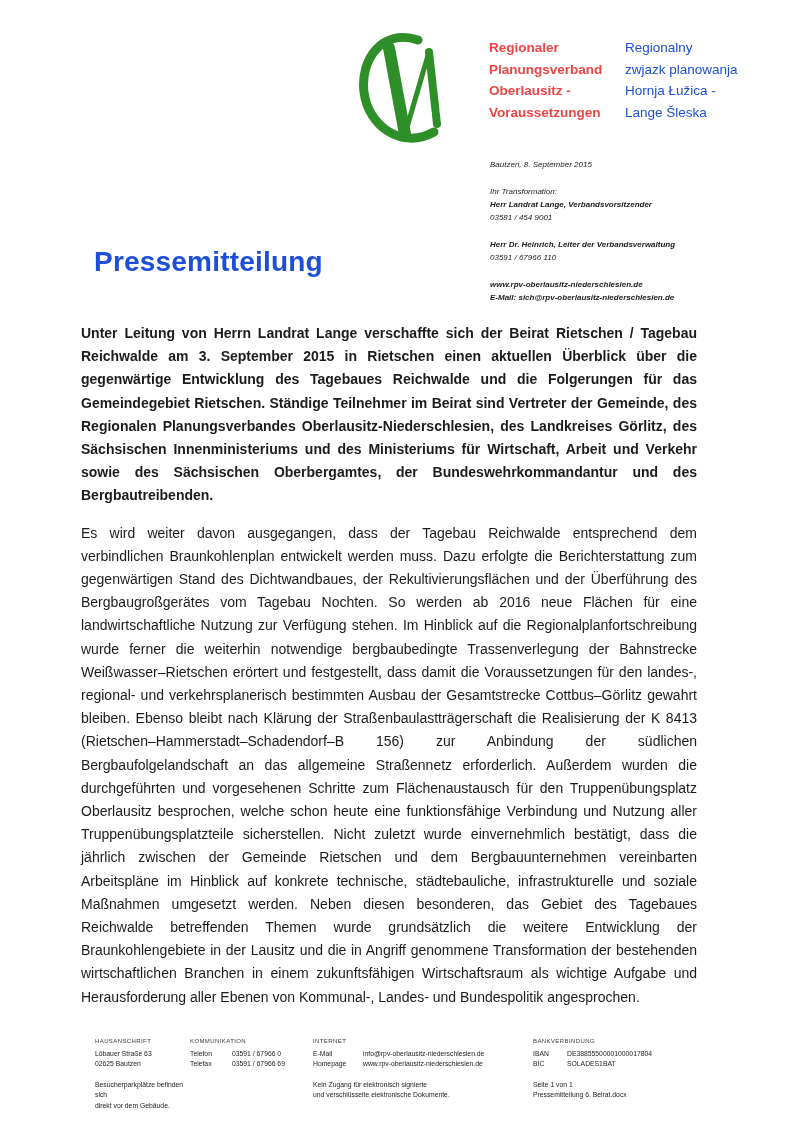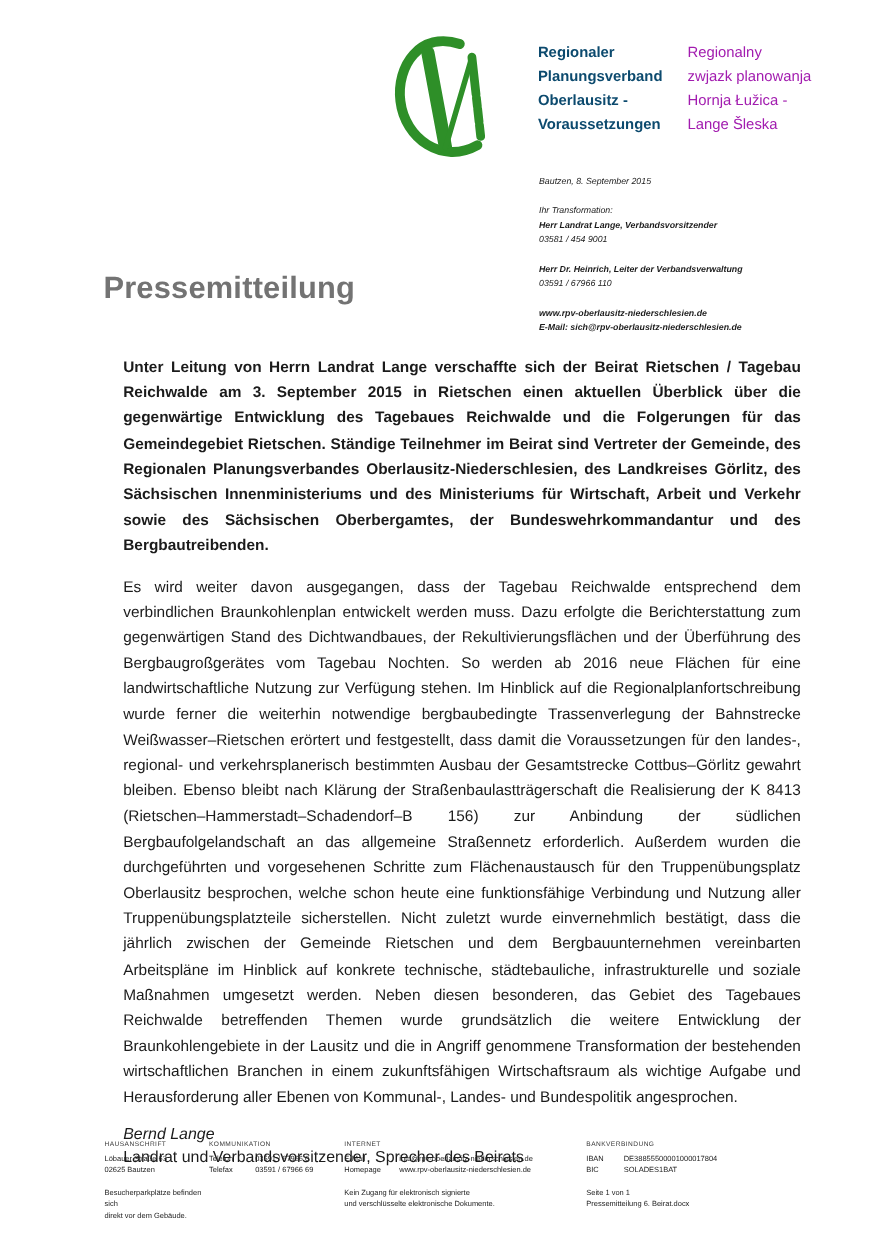--- a/index.html
+++ b/index.html
@@ -11,33 +11,33 @@
     margin: 0 auto;
     background: #ffffff;
     color: #1b1b1b;
     overflow: hidden;
   }
 
   
   .logo-wrap { position: absolute; left: 358px; top: 26px; width: 104px; height: 128px; }
   .org-block { position: absolute; left: 489px; top: 37px; display: flex; }
   .org-col { font-size: 13.5px; line-height: 21.5px; }
-  .org-col.de { width: 136px; font-weight: bold; color: #0c4a6e; }
-  .org-col.hsb { color: #a21caf; }
+  .org-col.de { width: 136px; font-weight: bold; color: #ef4444; }
+  .org-col.hsb { color: #1d4ed8; }
 
   
   .contact { position: absolute; left: 490px; top: 158px; width: 240px; font-size: 8px; line-height: 13px; color: #1b1b1b; font-style: italic; }
   .contact .gap { height: 14px; }
   .contact .b { font-weight: bold; }
 
   
-  .doc-title { position: absolute; left: 94px; top: 246px; font-size: 28px; font-weight: bold; letter-spacing: 0.2px; color: #737373; }
+  .doc-title { position: absolute; left: 94px; top: 246px; font-size: 28px; font-weight: bold; letter-spacing: 0.2px; color: #1d4ed8; }
 
   
-  .body-text { position: absolute; left: 112px; top: 322px; width: 616px; }
+  .body-text { position: absolute; left: 81px; top: 322px; width: 616px; }
   .para { font-size: 14px; line-height: 23.2px; text-align: justify; hyphens: auto; -webkit-hyphens: auto; }
   .para.lead { font-weight: bold; margin-bottom: 14px; }
   .signature { margin-top: 12px; font-size: 14.5px; line-height: 21px; }
   .signature .name { font-style: italic; }
 
   
   .footer { position: absolute; left: 95px; top: 1036px; width: 660px; font-size: 6.8px; line-height: 10.5px; color: #222; }
   .fcol { position: absolute; top: 0; }
   .fcol.c1 { left: 0;   width: 92px;  }
   .fcol.c2 { left: 95px; width: 120px; }
@@ -94,24 +94,20 @@
     <div class="gap"></div>
     <div class="b">www.rpv-oberlausitz-niederschlesien.de</div>
     <div class="b">E-Mail: sich@rpv-oberlausitz-niederschlesien.de</div>
   </div>
 
   <h1 class="doc-title">Pressemitteilung</h1>
 
   <div class="body-text">
     <p class="para lead" lang="de">Unter Leitung von Herrn Landrat Lange verschaffte sich der Beirat Rietschen / Tagebau Reichwalde am 3. September 2015 in Rietschen einen aktuellen Überblick über die gegenwärtige Entwicklung des Tagebaues Reichwalde und die Folgerungen für das Gemeindegebiet Rietschen. Ständige Teilnehmer im Beirat sind Vertreter der Gemeinde, des Regionalen Planungsverbandes Oberlausitz-Niederschlesien, des Landkreises Görlitz, des Sächsischen Innenministeriums und des Ministeriums für Wirtschaft, Arbeit und Verkehr sowie des Sächsischen Oberbergamtes, der Bundeswehrkommandantur und des Bergbautreibenden.</p>
     <p class="para" lang="de">Es wird weiter davon ausgegangen, dass der Tagebau Reichwalde entsprechend dem verbindlichen Braunkohlenplan entwickelt werden muss. Dazu erfolgte die Berichterstattung zum gegenwärtigen Stand des Dichtwandbaues, der Rekultivierungsflächen und der Überführung des Bergbaugroßgerätes vom Tagebau Nochten. So werden ab 2016 neue Flächen für eine landwirtschaftliche Nutzung zur Verfügung stehen. Im Hinblick auf die Regionalplanfortschreibung wurde ferner die weiterhin notwendige bergbaubedingte Trassenverlegung der Bahnstrecke Weißwasser–Rietschen erörtert und festgestellt, dass damit die Voraussetzungen für den landes-, regional- und verkehrsplanerisch bestimmten Ausbau der Gesamtstrecke Cottbus–Görlitz gewahrt bleiben. Ebenso bleibt nach Klärung der Straßenbaulastträgerschaft die Realisierung der K 8413 (Rietschen–Hammerstadt–Schadendorf–B 156) zur Anbindung der südlichen Bergbaufolgelandschaft an das allgemeine Straßennetz erforderlich. Außerdem wurden die durchgeführten und vorgesehenen Schritte zum Flächenaustausch für den Truppenübungsplatz Oberlausitz besprochen, welche schon heute eine funktionsfähige Verbindung und Nutzung aller Truppenübungsplatzteile sicherstellen. Nicht zuletzt wurde einvernehmlich bestätigt, dass die jährlich zwischen der Gemeinde Rietschen und dem Bergbauunternehmen vereinbarten Arbeitspläne im Hinblick auf konkrete technische, städtebauliche, infrastrukturelle und soziale Maßnahmen umgesetzt werden. Neben diesen besonderen, das Gebiet des Tagebaues Reichwalde betreffenden Themen wurde grundsätzlich die weitere Entwicklung der Braunkohlengebiete in der Lausitz und die in Angriff genommene Transformation der bestehenden wirtschaftlichen Branchen in einem zukunftsfähigen Wirtschaftsraum als wichtige Aufgabe und Herausforderung aller Ebenen von Kommunal-, Landes- und Bundespolitik angesprochen.</p>
-    <div class="signature">
-      <div class="name">Bernd Lange</div>
-      <div>Landrat und Verbandsvorsitzender, Sprecher des Beirats</div>
-    </div>
   </div>
 
   <div class="footer">
 
     <div class="fcol c1">
       <div class="fhead">HAUSANSCHRIFT</div>
       <div>Löbauer Straße 63</div>
       <div>02625 Bautzen</div>
       <div class="fnote">
         <div>Besucherparkplätze befinden sich</div>

